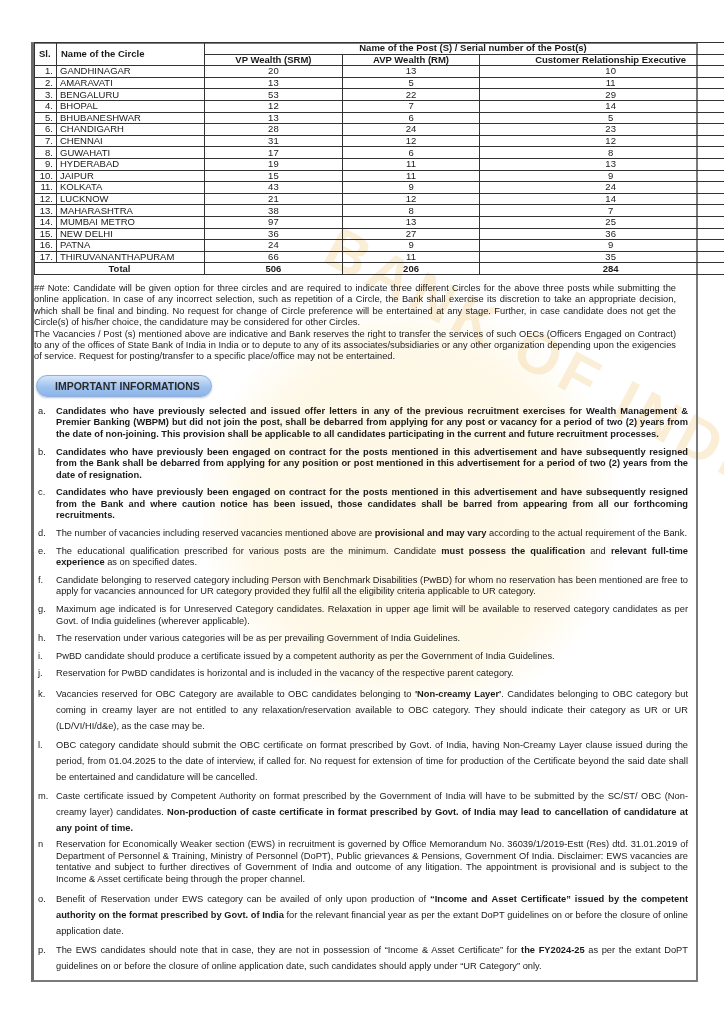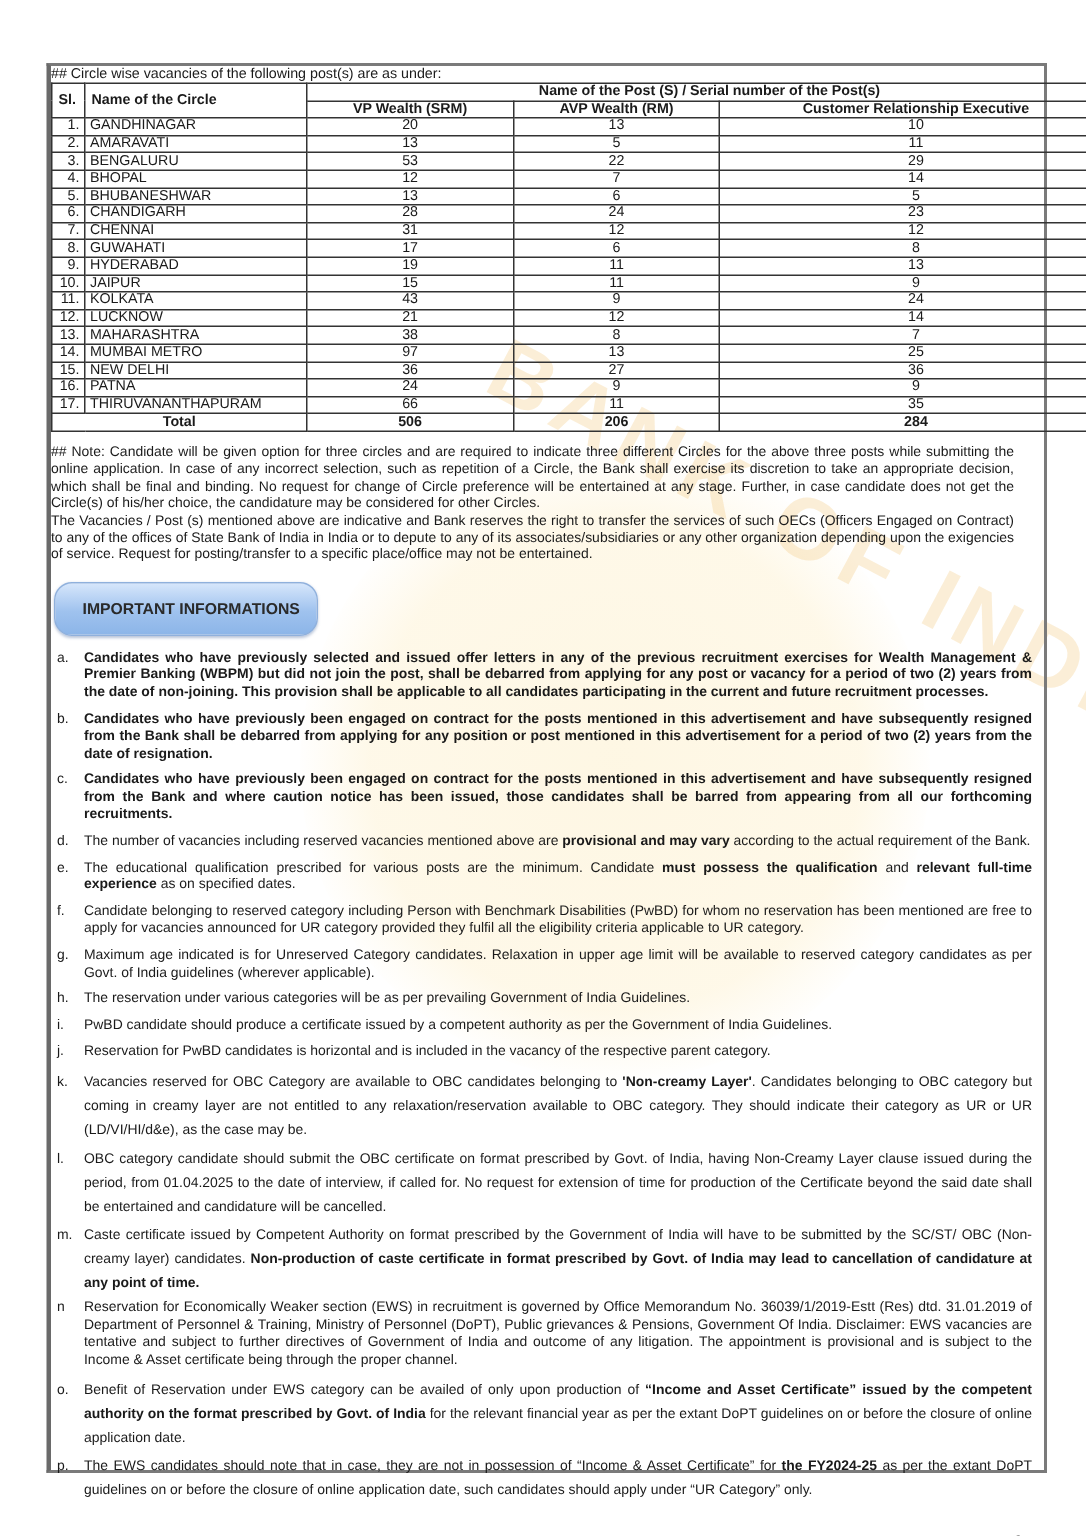--- a/index.html
+++ b/index.html
@@ -30,21 +30,21 @@
   table.vac th.left { text-align: left; padding-left: 4px; }
   td.sl { text-align: right; width: 22px; padding-right: 3px; }
   td.circle { text-align: left; padding-left: 4px; width: 148px; }
   td.num { text-align: center; }
   tr.total td { font-weight: bold; text-align: center; }
 
   .note { font-size: 9.3px; line-height: 11.4px; margin-top: 8px; padding-right: 20px; text-align: justify; }
   .note p { margin: 0; }
 
   .badge {
-    margin-top: 12px; margin-left: 2px; width: 176px; height: 36px; border-radius: 12px;
+    margin-top: 12px; margin-left: 2px; width: 176px; height: 22px; border-radius: 12px;
     background: linear-gradient(180deg, #d6e6fb 0%, #9fc2ee 55%, #8cb5e8 100%);
     border: 1px solid #8fb0dc;
     box-shadow: 0 1px 2px rgba(80,110,160,0.4);
     font-size: 10.5px; font-weight: bold; color: #2a2a2a;
     display: flex; align-items: center; padding-left: 18px;
   }
 
   ol.info { list-style: none; margin-top: 9px; padding-right: 8px; }
   ol.info li { display: flex; font-size: 9.3px; line-height: 11.6px; margin-bottom: 6px; text-align: justify; }
   ol.info li.tall { line-height: 16px; margin-bottom: 3px; }
@@ -56,21 +56,20 @@
   .footer b { font-weight: bold; }
 </style>
 </head>
 <body>
 
 <div class="watermark"></div>
 <div class="watermark-text">BANK OF INDIA</div>
 <div class="doc-frame"></div>
 
 <div class="content">
-  <div class="table-caption">## Circle wise vacancies of the following post(s) are as under:</div>
   <table class="vac">
     <thead>
       <tr>
         <th class="left" rowspan="2">Sl.</th>
         <th class="left" rowspan="2">Name of the Circle</th>
         <th colspan="3">Name of the Post (S) / Serial number of the Post(s)</th>
       </tr>
       <tr>
         <th>VP Wealth (SRM)</th>
         <th>AVP Wealth (RM)</th>

